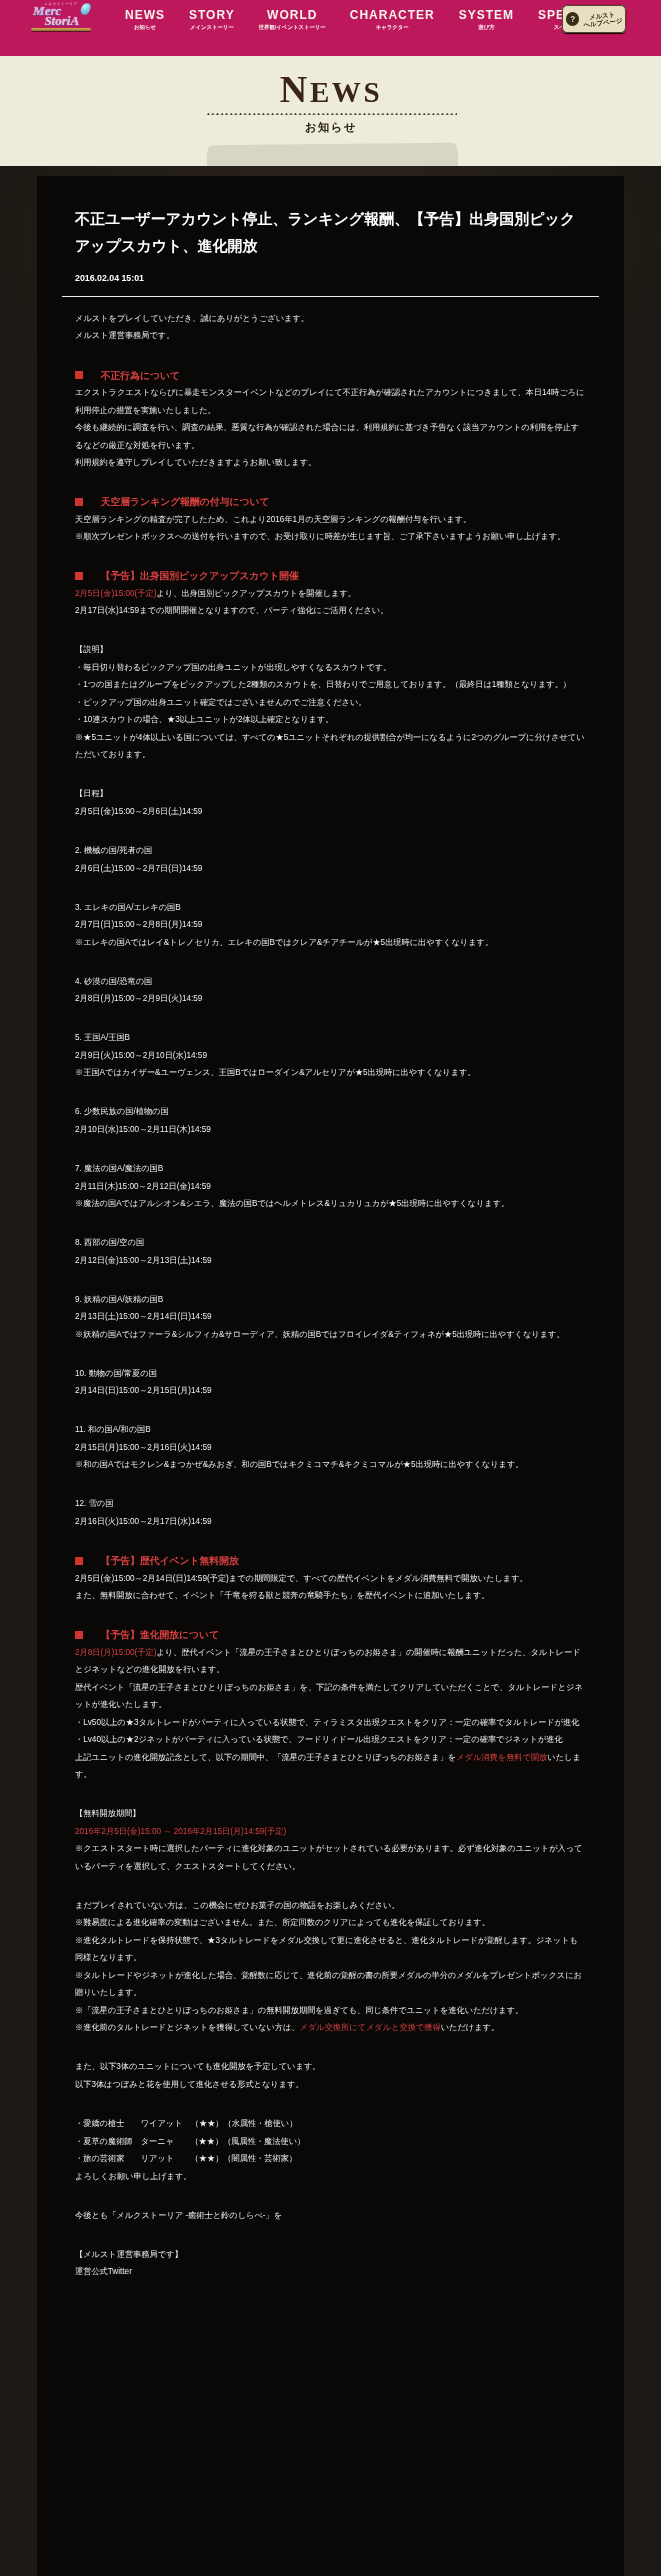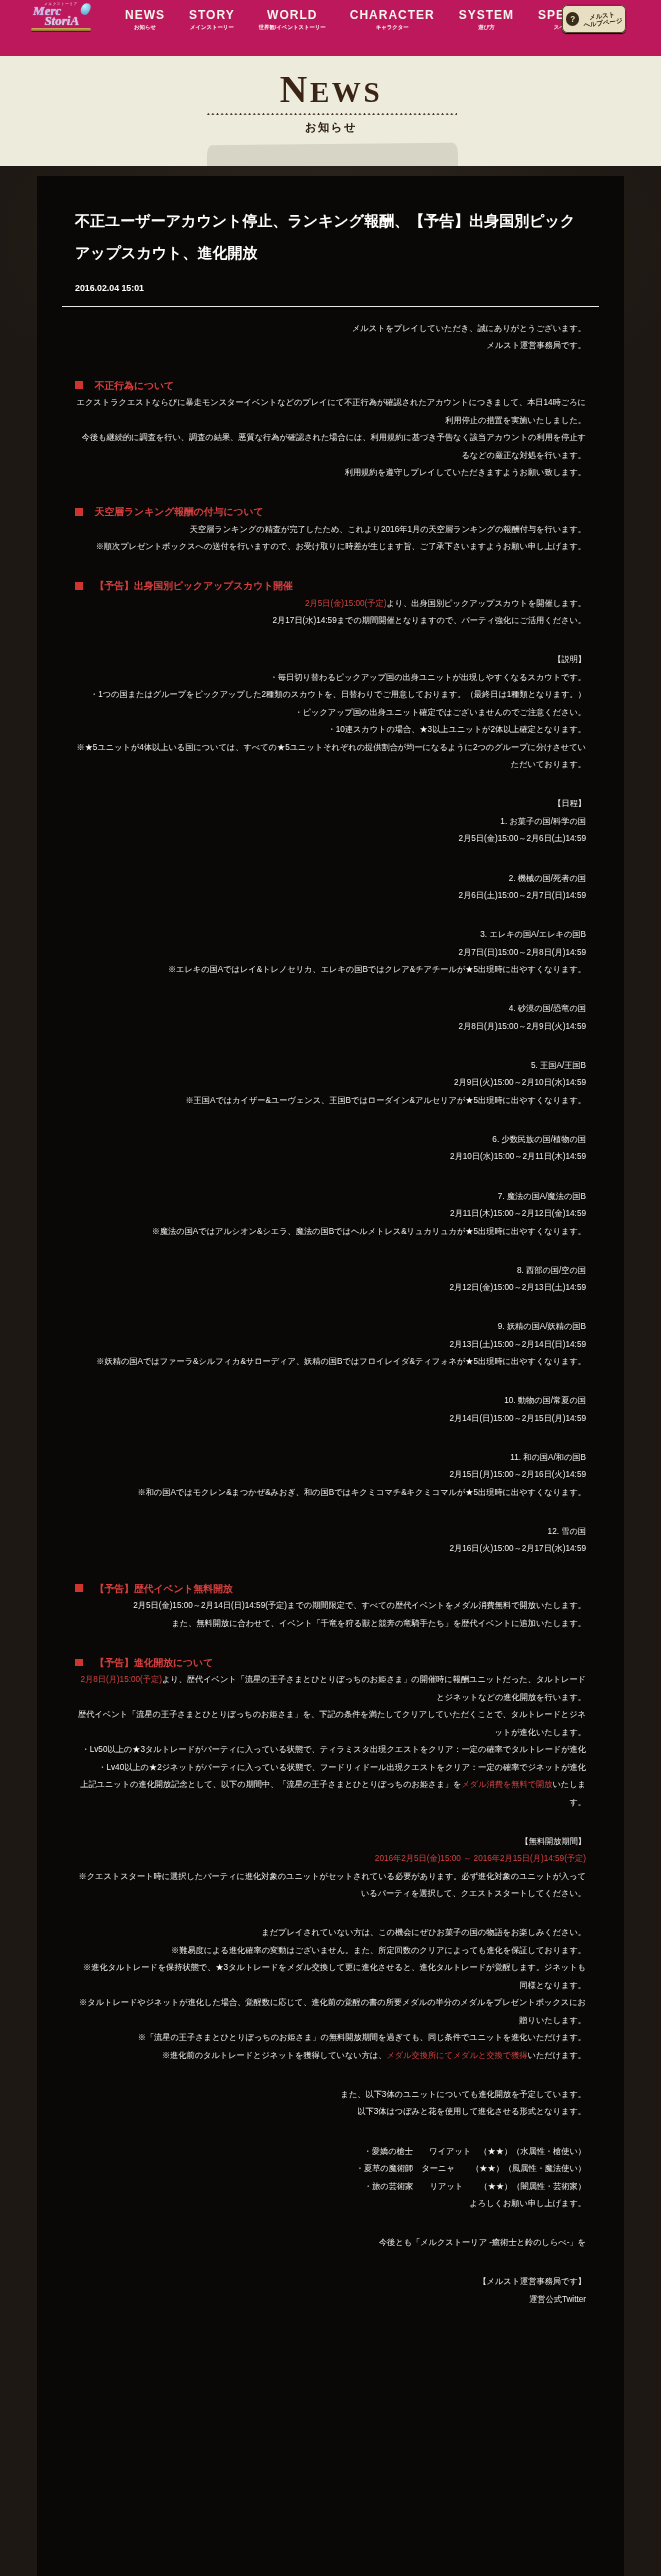--- a/index.html
+++ b/index.html
@@ -25,26 +25,26 @@
   .banner{position:relative;height:110px;background:#edebdc;overflow:hidden;text-align:center;}
   .brush{position:absolute;left:207px;top:88px;width:251px;height:38px;background:#d7d5c6;border-radius:5.2px/10.3px;transform:rotate(-.6deg);}
   .banner-title{position:relative;margin:0;padding-top:11.3px;font-family:"Liberation Serif",serif;font-weight:bold;font-size:29px;letter-spacing:2.6px;color:#3a2415;line-height:1.2;}
   .banner-title::first-letter{font-size:38px;}
   .banner-dots{position:relative;width:251px;height:2.6px;margin:0 auto;background-image:radial-gradient(circle,#40301e 0.9px,transparent 1px);background-size:4.6px 2.6px;}
   .banner-sub{position:relative;margin-top:4.6px;font-size:11.3px;font-weight:bold;color:#2c2013;letter-spacing:1.5px;}
 
   
   .main{background:#1d1813 radial-gradient(ellipse 505px 268px at 50% 72px,#2e2620,#1d1813 72%);padding:9.8px 37px 22px;}
   .article-box{width:587px;height:2491px;background:#0a0807;overflow:hidden;box-sizing:border-box;padding:29px 38px 0;}
-  .article-title{margin:0;font-size:15px;font-weight:bold;color:#ffffff;line-height:32px;}
+  .article-title{margin:0;font-size:15px;font-weight:bold;color:#ffffff;line-height:27px;}
   .article-date{margin-top:14.4px;font-size:8.8px;font-weight:bold;color:#ffffff;}
   .article-hr{margin:12.4px -13.4px 0;border:none;border-top:0.5px solid #e8e8e8;}
-  .article-body{margin-top:13.4px;text-align:right;}
+  .article-body{margin-top:13.4px;}
   .a-p{margin:0;font-size:8.2px;line-height:17.5px;color:#f1f1f1;}
-  .a-h{margin:0;font-size:9.8px;line-height:17.5px;color:#d84040;font-weight:bold;display:flex;align-items:center;gap:12px;}
+  .a-h{margin:0;font-size:9.8px;line-height:17.5px;color:#d84040;font-weight:bold;display:flex;align-items:center;gap:18px;}
   .a-h .sq{width:7.7px;height:7.7px;background:#cf352e;flex:0 0 auto;}
   .gap{margin-top:21.6px;}
   .red{color:#d84040;}
 </style>
 </head>
 <body>
 
 <div class="header">
   <div class="logo">
     <div class="logo-small">メルクストーリア</div>
@@ -118,21 +118,20 @@
         </h2>
         <p class="a-p"><span class="red">2月5日(金)15:00(予定)</span><span>より、出身国別ピックアップスカウトを開催します。</span></p>
         <p class="a-p"><span>2月17日(水)14:59までの期間開催となりますので、パーティ強化にご活用ください。</span></p>
         <p class="a-p gap"><span>【説明】</span></p>
         <p class="a-p"><span>・毎日切り替わるピックアップ国の出身ユニットが出現しやすくなるスカウトです。</span></p>
         <p class="a-p"><span>・1つの国またはグループをピックアップした2種類のスカウトを、日替わりでご用意しております。（最終日は1種類となります。）</span></p>
         <p class="a-p"><span>・ピックアップ国の出身ユニット確定ではございませんのでご注意ください。</span></p>
         <p class="a-p"><span>・10連スカウトの場合、★3以上ユニットが2体以上確定となります。</span></p>
         <p class="a-p"><span>※★5ユニットが4体以上いる国については、すべての★5ユニットそれぞれの提供割合が均一になるように2つのグループに分けさせていただいております。</span></p>
         <p class="a-p gap"><span>【日程】</span></p>
-        <p class="a-p"><span>1. お菓子の国/科学の国</span></p>
         <p class="a-p"><span>2月5日(金)15:00～2月6日(土)14:59</span></p>
         <p class="a-p gap"><span>2. 機械の国/死者の国</span></p>
         <p class="a-p"><span>2月6日(土)15:00～2月7日(日)14:59</span></p>
         <p class="a-p gap"><span>3. エレキの国A/エレキの国B</span></p>
         <p class="a-p"><span>2月7日(日)15:00～2月8日(月)14:59</span></p>
         <p class="a-p"><span>※エレキの国Aではレイ&amp;トレノセリカ、エレキの国Bではクレア&amp;チアチールが★5出現時に出やすくなります。</span></p>
         <p class="a-p gap"><span>4. 砂漠の国/恐竜の国</span></p>
         <p class="a-p"><span>2月8日(月)15:00～2月9日(火)14:59</span></p>
         <p class="a-p gap"><span>5. 王国A/王国B</span></p>
         <p class="a-p"><span>2月9日(火)15:00～2月10日(水)14:59</span></p>

